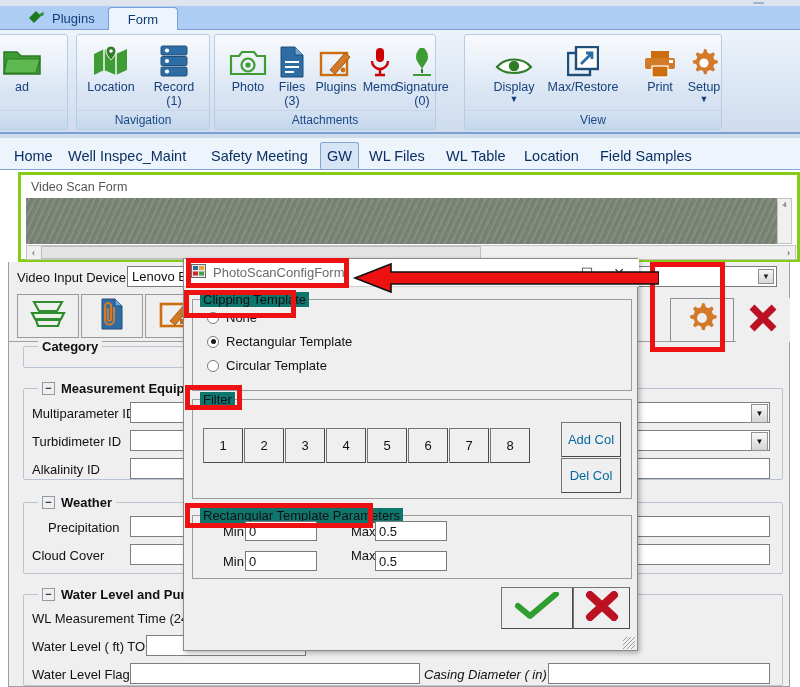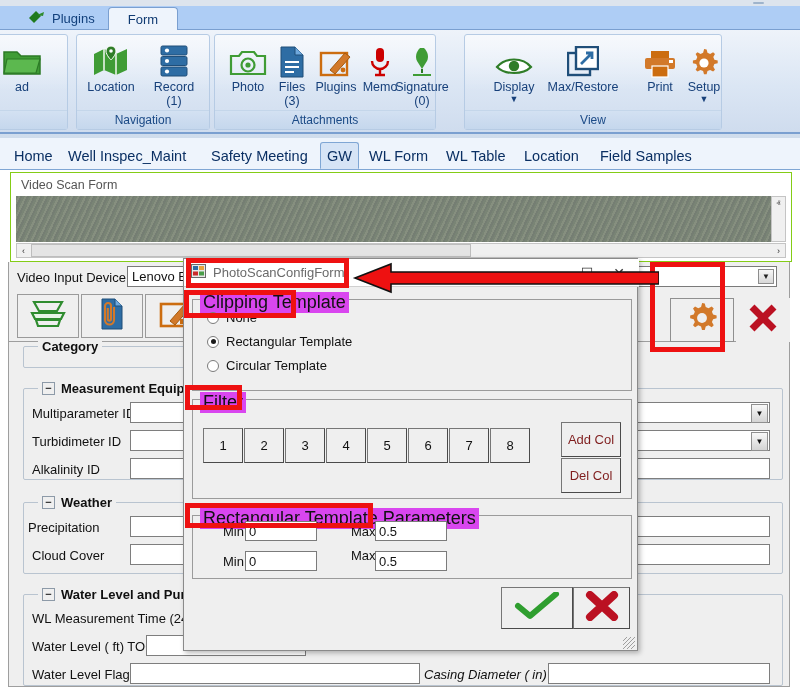--- a/index.html
+++ b/index.html
@@ -89,23 +89,23 @@
     font-size: 14.5px; color: #0a2f63; padding: 0 6px;
   }
   .ptab.sel {
     background: #d6e4f6;
     border: 1px solid #7fa6d4; border-bottom: 1px solid #d6e4f6;
     border-radius: 3px 3px 0 0;
   }
 
   
   .scanwin {
-    position: absolute; left: 10px; top: 172px; width: 782px; height: 90px;
+    position: absolute; left: 18px; top: 172px; width: 782px; height: 90px;
     background: #ffffff;
-    border: 1px solid #84cc16;
+    border: 3px solid #84cc16;
   }
   .scanwin-title {
     position: absolute; left: 10px; top: 5px;
     font-size: 12.5px; color: #555;
   }
   .video-strip {
     position: absolute; left: 5px; top: 23px; width: 755px; height: 46px;
     background:
       repeating-linear-gradient(115deg,#6e7a6a 0 2px,#7c8675 2px 4px,#6a7468 4px 6px),
       linear-gradient(90deg,#5f6f63 0%,#7a8270 35%,#8a8a78 65%,#7d7a6d 100%);
@@ -227,22 +227,22 @@
   .dlg-btns { position: absolute; right: 4px; top: 0; display: flex; height: 28px; }
   .dlg-btn {
     width: 32px; height: 28px;
     display: flex; align-items: center; justify-content: center;
     font-size: 14px; color: #3a3a3a;
   }
   .dlg-group {
     position: absolute; border: 1px solid #9b9b9b;
   }
   .dlg-group > .legend {
-    position: absolute; left: 7px; top: -8px; background: #d946ef;
-    padding: 0 3px; font-size: 18px; color: #111;
+    position: absolute; left: 7px; top: -8px; background: #0f766e;
+    padding: 0 3px; font-size: 13px; color: #111;
   }
   .radio-row {
     position: absolute; display: flex; align-items: center; gap: 7px;
     font-size: 13px; color: #111;
   }
   .radio {
     width: 12px; height: 12px; border-radius: 50%;
     border: 1px solid #7b7b7b; background: #fff;
     display: inline-flex; align-items: center; justify-content: center;
   }
@@ -254,21 +254,21 @@
     background: #efefef; border: 1px solid #767676;
     border-right-color:#4a4a4a; border-bottom-color:#4a4a4a;
     display: flex; align-items: center; justify-content: center;
     font-size: 13px; color: #111;
   }
   .colbtn {
     position: absolute; right: 10px; width: 60px; height: 35px;
     background: #efefef; border: 1px solid #767676;
     border-right-color:#4a4a4a; border-bottom-color:#4a4a4a;
     display: flex; align-items: center; justify-content: center;
-    font-size: 13px; color: #7f1d1d;
+    font-size: 13px; color: #0369a1;
   }
   .parm-label { position: absolute; font-size: 13px; color: #111; margin-left: 20px; }
   .parm-fld {
     position: absolute; height: 20px; background: #fff; border: 1px solid #7b7b7b;
     font-size: 13px; color: #111; padding: 1px 3px;
     display: flex; align-items: center;
   }
   .okbtn, .cancelbtn {
     position: absolute; top: 328px; height: 42px;
     background: #efefef; border: 1px solid #767676;
@@ -468,21 +468,21 @@
     <div class="ptab" style="left:62px">
         <span>Well Inspec_Maint</span>
       </div>
     <div class="ptab" style="left:205px">
         <span>Safety Meeting</span>
       </div>
     <div class="ptab sel" style="left:320px">
         <span>GW</span>
       </div>
     <div class="ptab" style="left:363px">
-        <span>WL Form</span>
+        <span>WL Files</span>
       </div>
     <div class="ptab" style="left:440px">
         <span>WL Table</span>
       </div>
     <div class="ptab" style="left:518px">
         <span>Location</span>
       </div>
     <div class="ptab" style="left:594px">
         <span>Field Samples</span>
       </div>
@@ -579,21 +579,21 @@
       </div>
       <div class="frow-label" style="left:8px; top:73px;">Alkalinity ID</div>
       <div class="fld" style="left:106px; top:69px; width:640px;"></div>
     </div>
 
     <div class="grpbox" style="left:14px; top:160px; width:760px; height:72px;">
       <div class="grphdr">
         <span class="expander">−</span>
         <span>Weather</span>
       </div>
-      <div class="frow-label" style="left:4px; top:17px;text-align:right;">Precipitation</div>
+      <div class="frow-label" style="left:24px; top:17px;text-align:right;">Precipitation</div>
       <div class="fld" style="left:106px; top:13px; width:640px;"></div>
       <div class="frow-label" style="left:8px; top:45px;">Cloud Cover</div>
       <div class="fld" style="left:106px; top:41px; width:640px;"></div>
     </div>
 
     <div class="grpbox" style="left:14px; top:252px; width:760px; height:92px;">
       <div class="grphdr">
         <span class="expander">−</span>
         <span>Water Level and Purge Data</span>
       </div>

